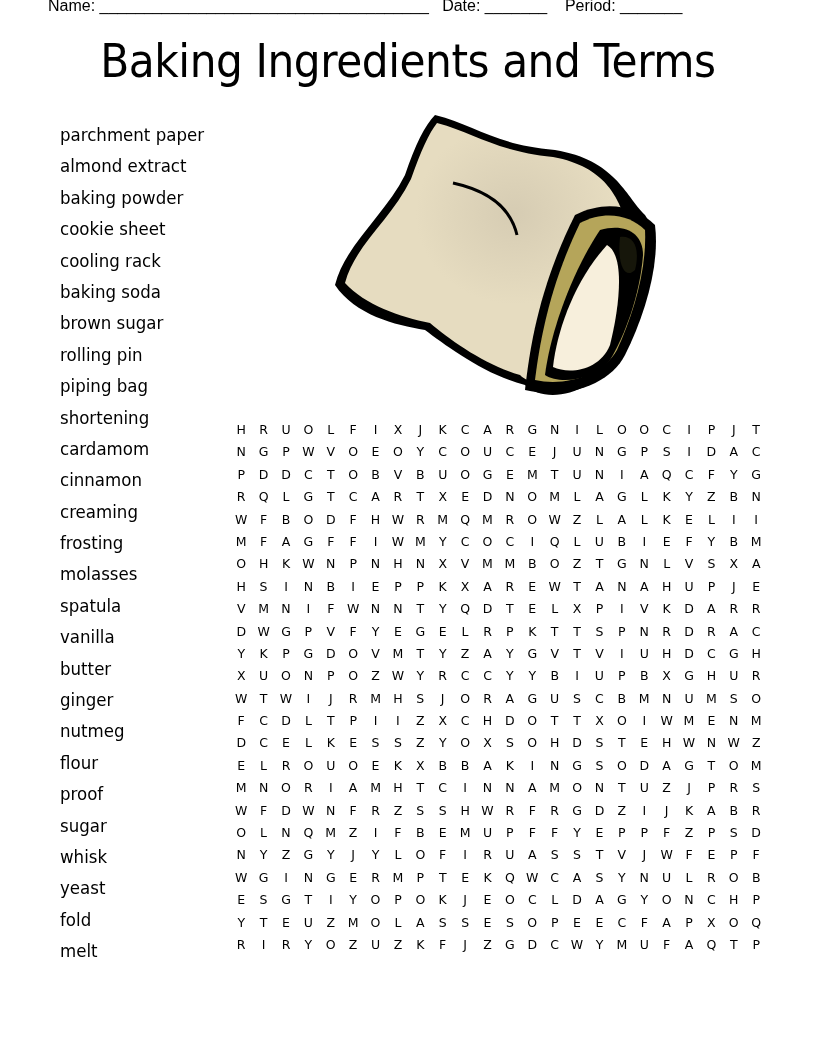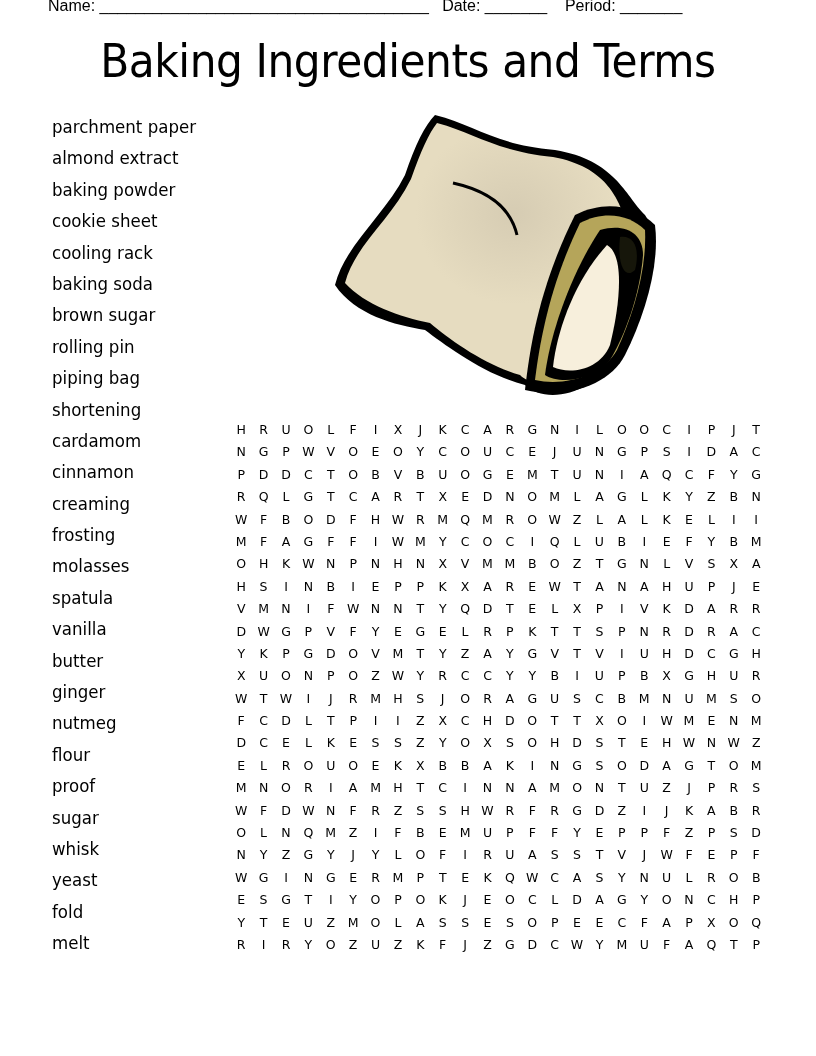--- a/index.html
+++ b/index.html
@@ -1,20 +1,20 @@
 <!DOCTYPE html>
 <html><head>
 <meta charset="utf-8">
 <style>
   html, body { margin: 0; padding: 0; background: #ffffff; }
   body { width: 816px; height: 1056px; position: relative; overflow: hidden; font-family: "DejaVu Sans", sans-serif; color: #000; }
   .header-line { position: absolute; top: -3px; left: 48px; font-family: "Liberation Sans", sans-serif; font-size: 16px; white-space: pre; }
   .header-line span { margin-right: 0; }
   .title { position: absolute; top: 34px; left: 0; width: 816px; text-align: center; font-family: "DejaVu Sans", sans-serif; font-size: 46px; letter-spacing: -0.5px; transform: scaleX(0.92); transform-origin: center; }
-  .word-list { position: absolute; left: 48px; top: 110px; margin: 4px; padding: 0; list-style: none; }
+  .word-list { position: absolute; left: 48px; top: 110px; margin: 12px; padding: 0; list-style: none; }
   .word-list li { height: 31.4px; line-height: 26px; font-size: 17.5px; font-family: "DejaVu Sans", sans-serif; transform: scaleX(0.95); transform-origin: left; }
   .clipart { position: absolute; left: 325px; top: 105px; width: 350px; height: 300px; }
   .grid { position: absolute; left: 230px; top: 419px; display: grid; grid-template-columns: repeat(24, 22.4px); grid-auto-rows: 22.4px; font-family: "DejaVu Sans", sans-serif; font-size: 12.5px; }
   .grid .cell { text-align: center; line-height: 22px; }
 </style>
 </head>
 <body>
 
 <div class="header-line"><span>Name: _____________________________________</span>   <span>Date: _______</span>    <span>Period: _______</span></div>
 

